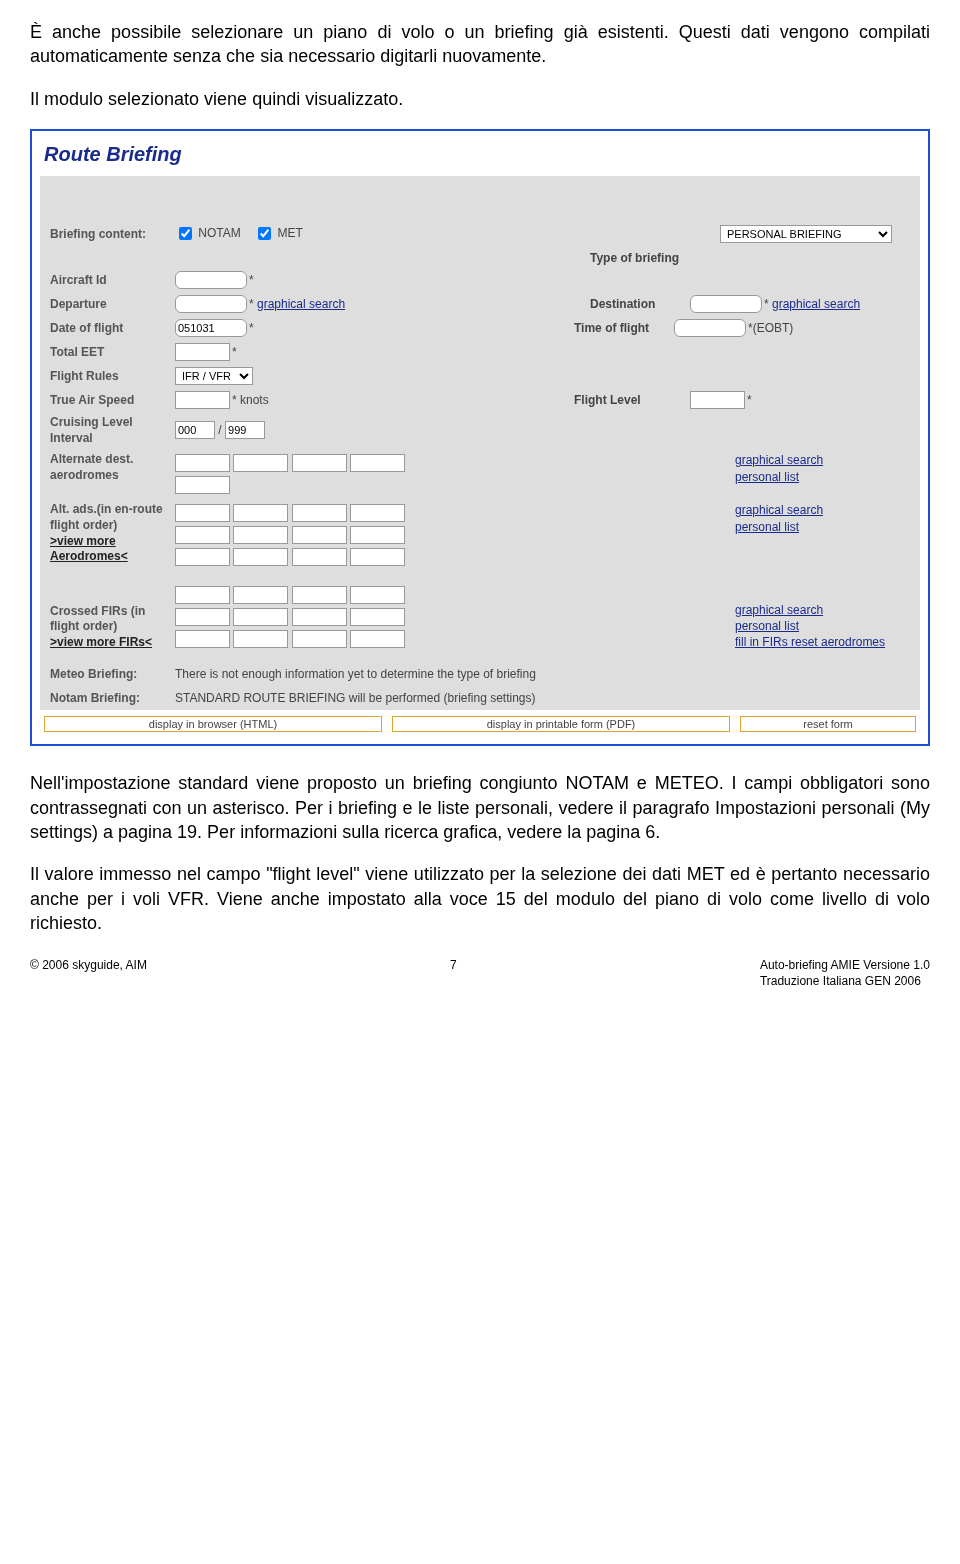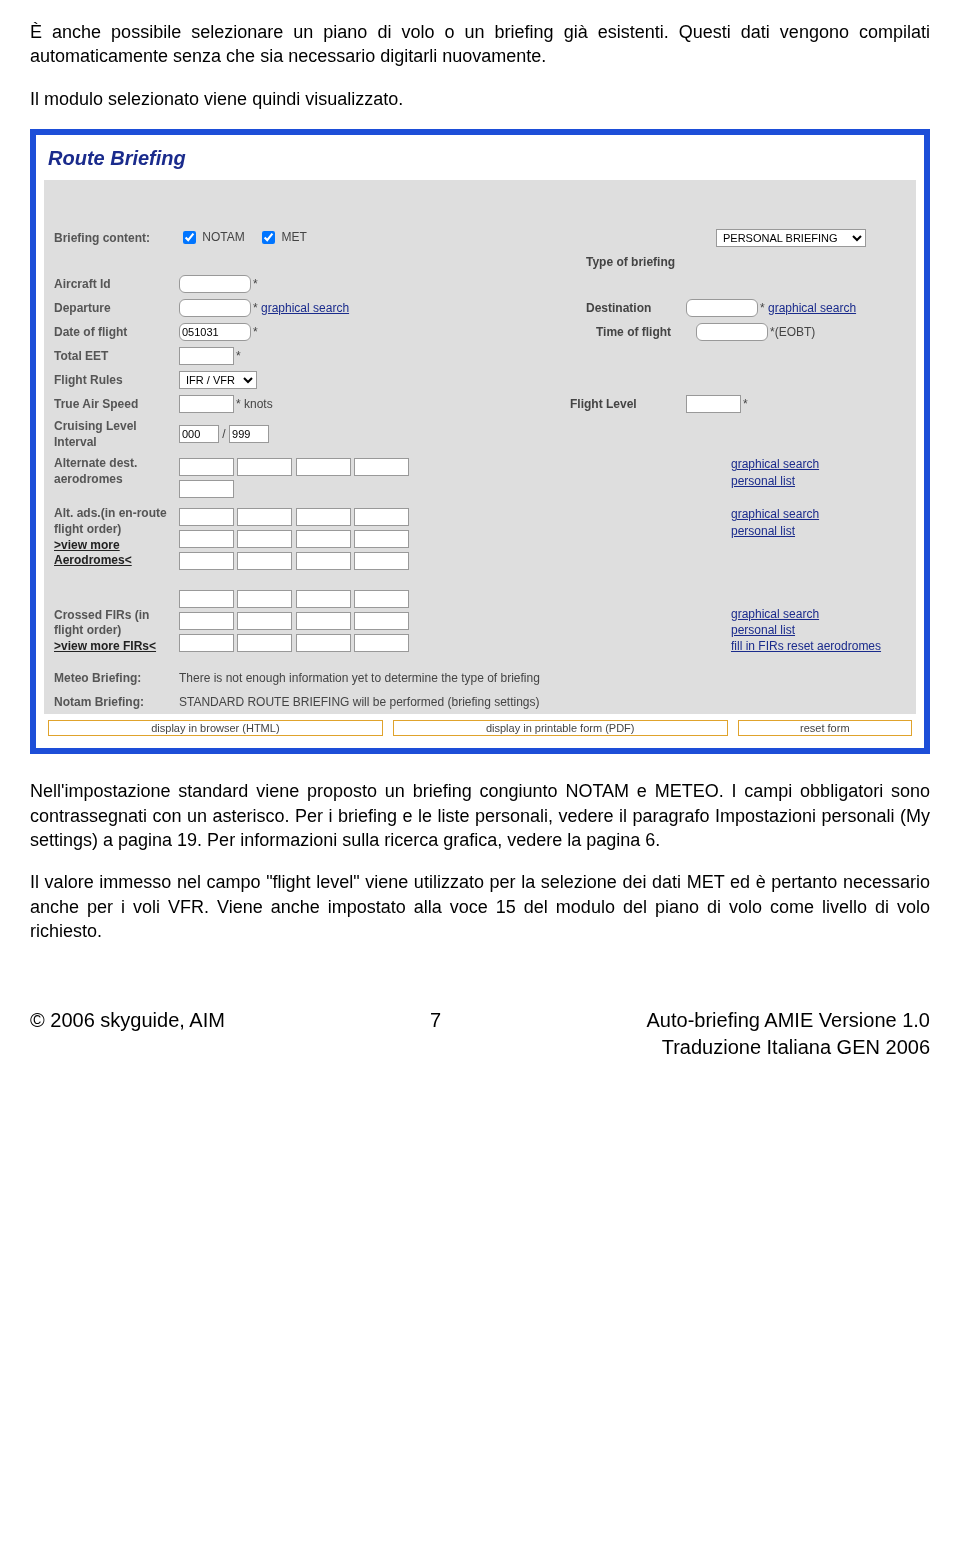--- a/index.html
+++ b/index.html
@@ -8,21 +8,21 @@
     padding: 20px 30px 10px 30px;
     font-family: Arial, Helvetica, sans-serif;
     background: #fff;
     color: #000;
     font-size: 18px;
     line-height: 1.35;
     width: 960px;
   }
   .doc-para { text-align: justify; margin: 0 0 18px 0; }
   .form-wrap {
-    border: 6px solid #1d4ed8;
+    border: 2px solid #1d4ed8;
     background: #fff;
     padding: 8px 8px 10px 8px;
     font-family: Verdana, Arial, sans-serif;
     font-size: 12px;
     color: #444;
     margin-bottom: 25px;
   }
   .form-title {
     color: #1a2b8c;
     font-style: italic;
@@ -75,24 +75,24 @@
     padding: 1px 6px;
     font-family: Verdana, Arial, sans-serif;
     font-size: 11px;
     cursor: pointer;
   }
   .btn.long { flex: 1.1; }
   .btn.med { flex: 0.55; }
   .footer-row {
     display: flex;
     justify-content: space-between;
-    font-size: 20px;
-    margin-top: 64px;
-  }
-  .footer-right { text-align: right; }
+    font-size: 12px;
+    margin-top: 22px;
+  }
+  .footer-right { text-align: left; }
   .val-pad { margin-left: 2px; }
   .inset .lbl { line-height: 1.3; }
   .stackedlinks span { display: block; }
 </style>
 </head>
 <body>
 
 <p class="doc-para">È anche possibile selezionare un piano di volo o un briefing già esistenti. Questi dati vengono compilati automaticamente senza che sia necessario digitarli nuovamente.</p>
 <p class="doc-para">Il modulo selezionato viene quindi visualizzato.</p>
 
@@ -106,21 +106,21 @@
     <div style="width:170px;">
       <input type="checkbox" class="chk" checked="" style="">
       <span>NOTAM</span>
       &nbsp;&nbsp;
       <input type="checkbox" class="chk" checked="" style="">
       <span>MET</span>
     </div>
     <div class="gap"></div>
     <div style="width:130px; font-weight:bold;margin-top:48px;">Type of briefing</div>
     <div style="width:200px;">
-      <select class="sel" style="width:150px;">
+      <select class="sel" style="width:172px;">
         <option>PERSONAL BRIEFING</option>
       </select>
     </div>
   </div>
 
   <div class="grid-row">
     <div class="lbl">Aircraft Id</div>
     <div><input class="tx w70" style=""><span class="val-pad">*</span></div>
     <div class="gap"></div>
     <div class="col2"></div>
@@ -132,21 +132,21 @@
     <div class="gap"></div>
     <div style="width:100px;font-weight:bold;">Destination</div>
     <div style="width:230px;"><input class="tx w70" style=""><span class="val-pad">*</span> <span class="lnk">graphical search</span></div>
   </div>
 
   <div class="grid-row">
     <div class="lbl">Date of flight</div>
     <div><input class="tx w70" value="051031" style=""><span class="val-pad">*</span></div>
     <div class="gap"></div>
     <div style="width:100px;font-weight:bold;">Time of flight</div>
-    <div style="width:220px;"><input class="tx w70" style=""><span class="val-pad">*(EOBT)</span></div>
+    <div style="width:246px;"><input class="tx w70" style=""><span class="val-pad">*(EOBT)</span></div>
   </div>
 
   <div class="grid-row">
     <div class="lbl">Total EET</div>
     <div><input class="tx w55" style=""><span class="val-pad">*</span></div>
     <div class="gap"></div>
       <div class="col2"></div>
   </div>
 
   <div class="grid-row">

